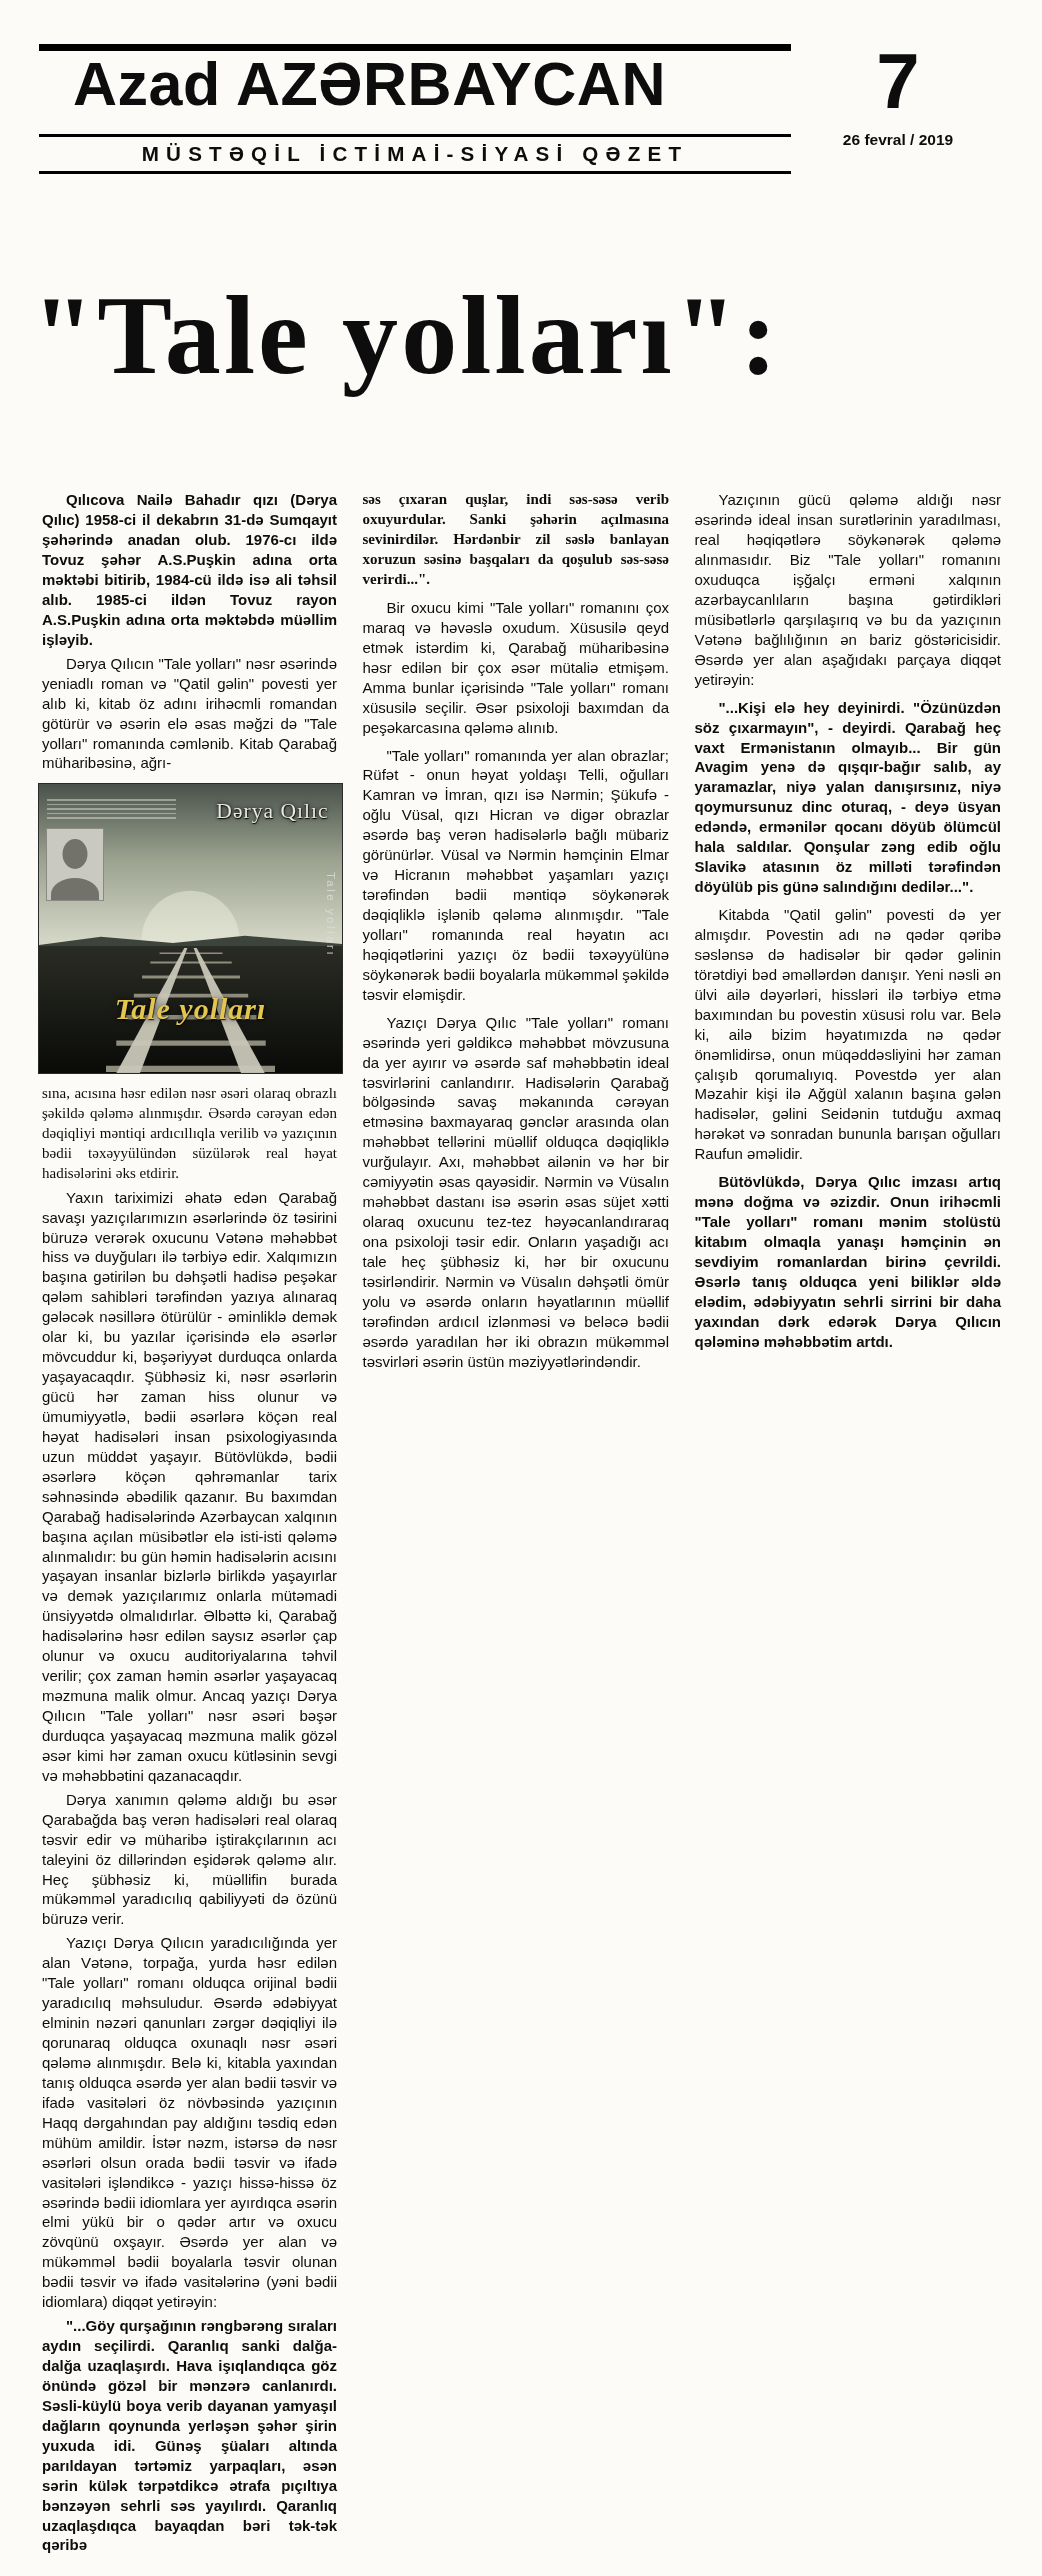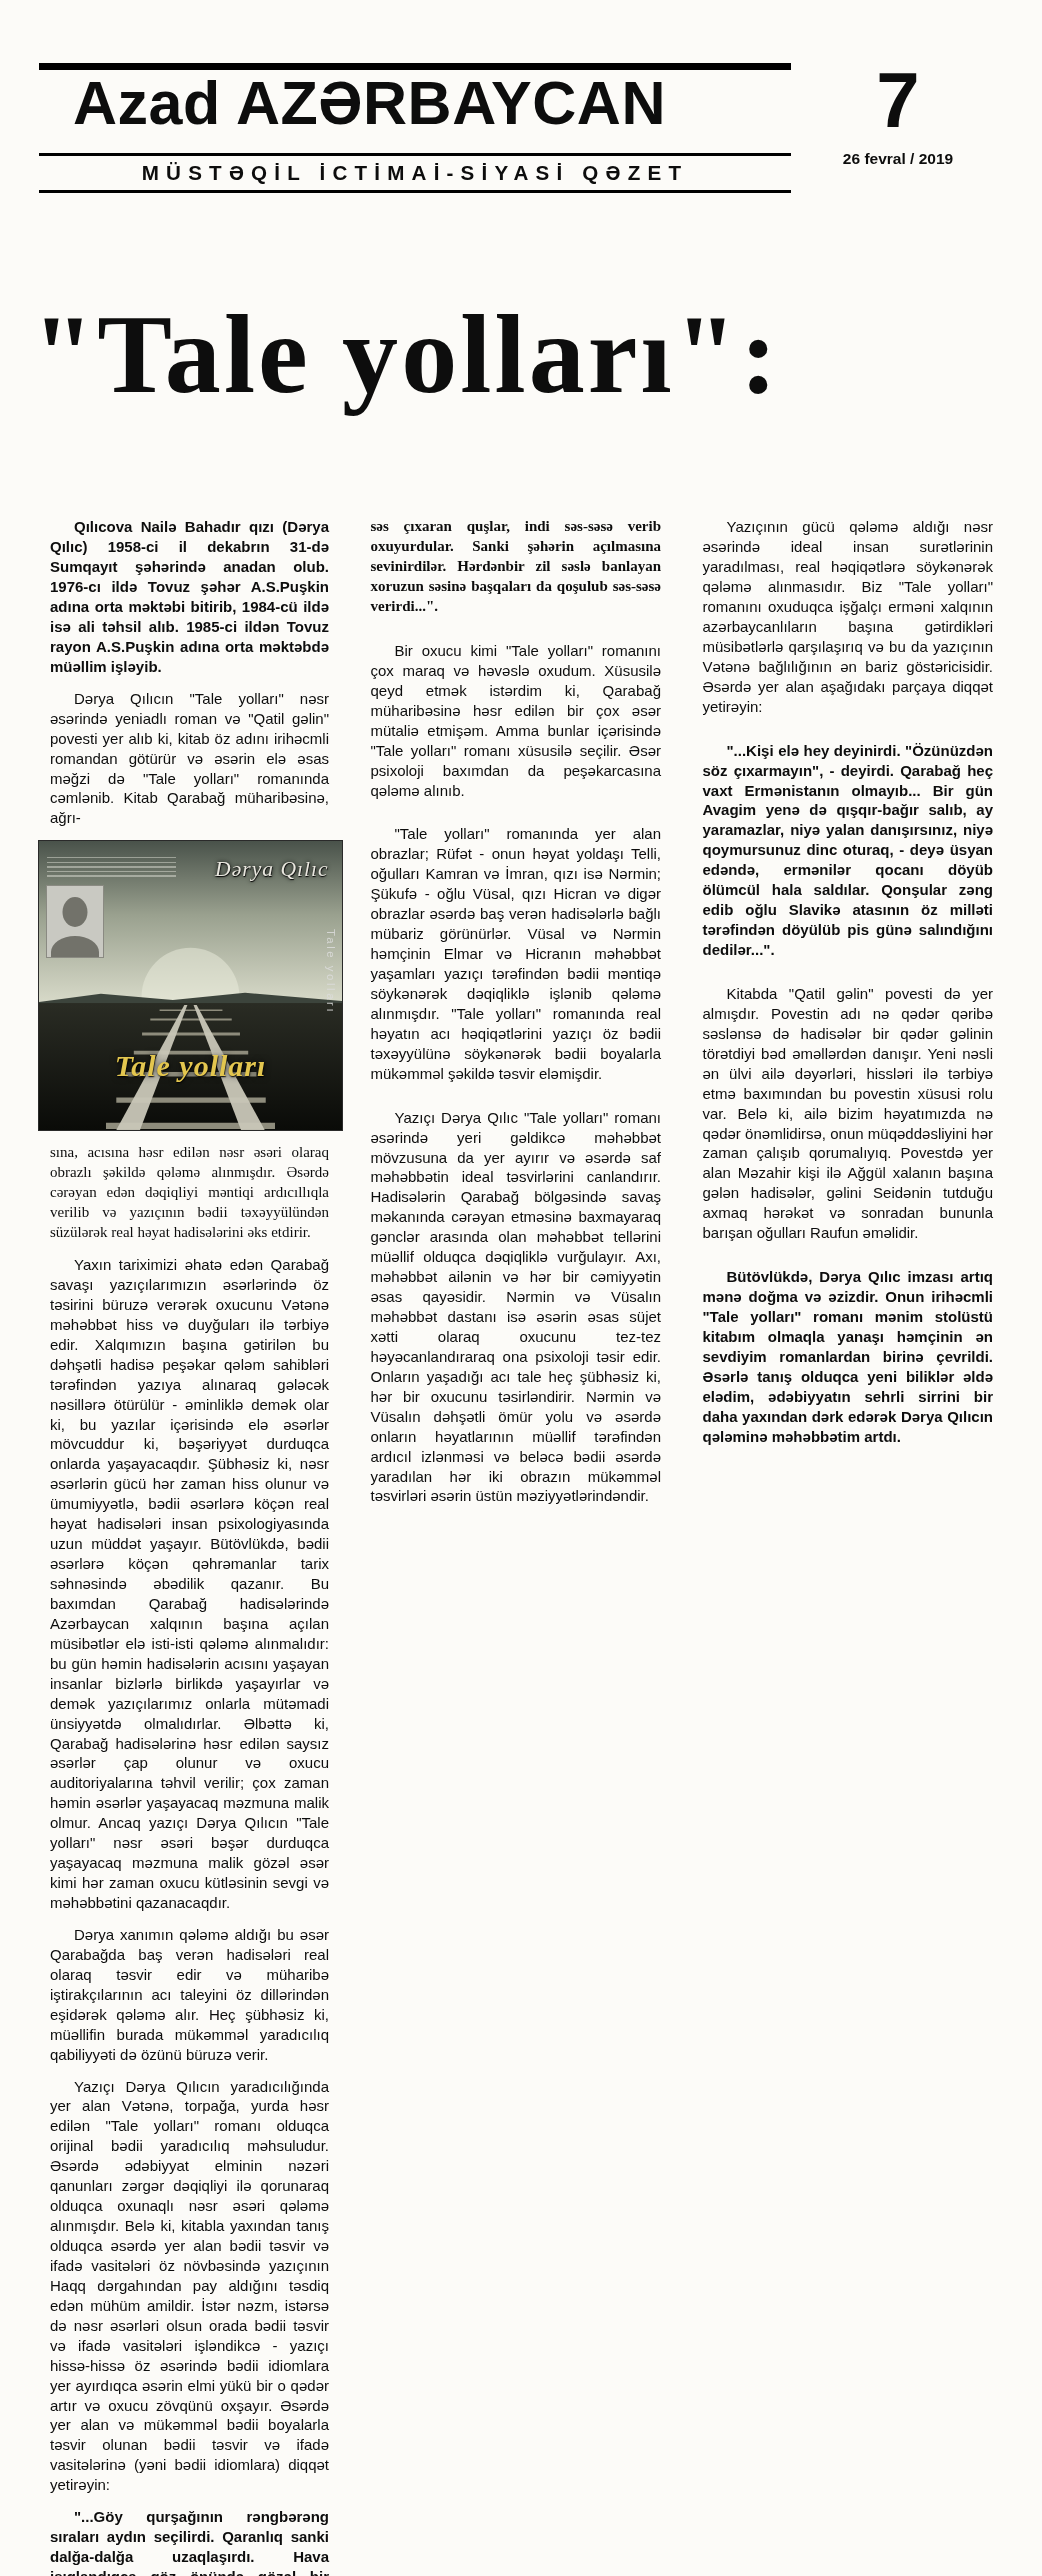--- a/index.html
+++ b/index.html
@@ -2,55 +2,55 @@
 <html style="font-size:8.2px"><head>
 <meta charset="utf-8">
 <style>
   html,body{margin:0;padding:0;background:#8a8a8a;}
   .page{
     width:1043px;height:2741px;margin:0 auto;background:#fcfbf8;color:#0d0d0d;
     font-family:"Liberation Sans","DejaVu Sans",sans-serif;
     display:flex;flex-direction:column;overflow:hidden;box-sizing:border-box;
   }
   
-  .masthead{padding:63px 62px 0 39px;display:flex;align-items:flex-start;gap:24px;}
+  .masthead{padding:44px 62px 0 39px;display:flex;align-items:flex-start;gap:24px;}
   .masthead-left{width:752px;flex:none;}
   .masthead-top-rule{height:7.2px;background:#000;margin-bottom:1px;}
   .masthead-title{font-size:61px;font-weight:bold;letter-spacing:0.5px;line-height:1.05;
     padding-left:34px;white-space:nowrap;}
   .masthead-subbar{margin-top:18px;border-top:3.1px solid #000;border-bottom:3.1px solid #000;
     padding:5.2px 0 4.1px;text-align:center;font-size:20.6px;font-weight:bold;
     letter-spacing:7.2px;white-space:nowrap;}
   .masthead-right{flex:1;text-align:center;}
   .page-number{font-size:78px;font-weight:bold;line-height:.95;}
   .issue-date{margin-top:13.4px;font-size:15.5px;font-weight:bold;white-space:nowrap;text-align:center;}
   
   .headline{font-family:"Liberation Serif","DejaVu Serif",serif;font-weight:bold;
     font-size:112px;line-height:1;letter-spacing:3.1px;padding:30px 15.5px 15.5px 32px;
     white-space:nowrap;}
   
   .content{flex:1;display:flex;gap:17.5px;padding:5.2px 38px 72px;min-height:0;}
   .col{font-size:15px;line-height:1.33;text-align:justify;}
-  .col p{margin:12px;text-indent:24px;}
+  .col p{margin:4px;text-indent:24px;}
   .col p.no-indent{text-indent:0;font-family:Liberation Serif, serif;}
   .col p.bold{font-weight:bold;}
   .col-1{width:303px;flex:none;}
   .right-area{flex:1;display:flex;flex-direction:column;min-width:0;}
   .subheadline{font-family:"Liberation Serif","DejaVu Serif",serif;font-weight:bold;
     font-style:italic;font-size:52px;line-height:1.12;text-align:center;
     max-width:402px;margin:2.1px auto 25px;}
   .right-cols{display:flex;gap:17.5px;flex:1;}
   .col-2,.col-3{flex:1;display:flex;flex-direction:column;}
   
   .book-figure{margin:9.3px 0 10.3px;}
   .book-cover{position:relative;width:100%;height:289px;background:#15171a;
     overflow:hidden;border:0.5px solid #2a2a2a;}
   .book-cover svg{display:block;width:100%;height:100%;}
   .cover-author{position:absolute;top:13.4px;right:13.4px;color:#e9e7df;
-    font-family:"Liberation Serif","DejaVu Serif",serif;font-style:italic;
+    font-family:"Liberation Serif","DejaVu Serif",serif;
     font-size:21.6px;letter-spacing:1px;text-shadow:0 0 4.1px #000,0.5px 0.5px 1px #000;}
   .cover-microtext{position:absolute;top:15.5px;left:8.2px;width:129px;height:21.6px;
     background:repeating-linear-gradient(to bottom,rgba(238,238,228,.55) 0 1.5px,transparent 1.5px 4.6px);
     opacity:.8;}
   .cover-photo{position:absolute;top:44px;left:7.2px;width:56px;height:71px;
     background:#c9c9c2;border:1px solid #8a8a82;overflow:hidden;}
   .cover-photo .head{position:absolute;top:10.3px;left:50%;transform:translateX(-50%);
     width:25px;height:30px;border-radius:50%;background:#72726a;}
   .cover-photo .shoulders{position:absolute;bottom:-10.3px;left:50%;transform:translateX(-50%);
     width:48px;height:32px;border-radius:50% 50% 0 0;background:#72726a;}

